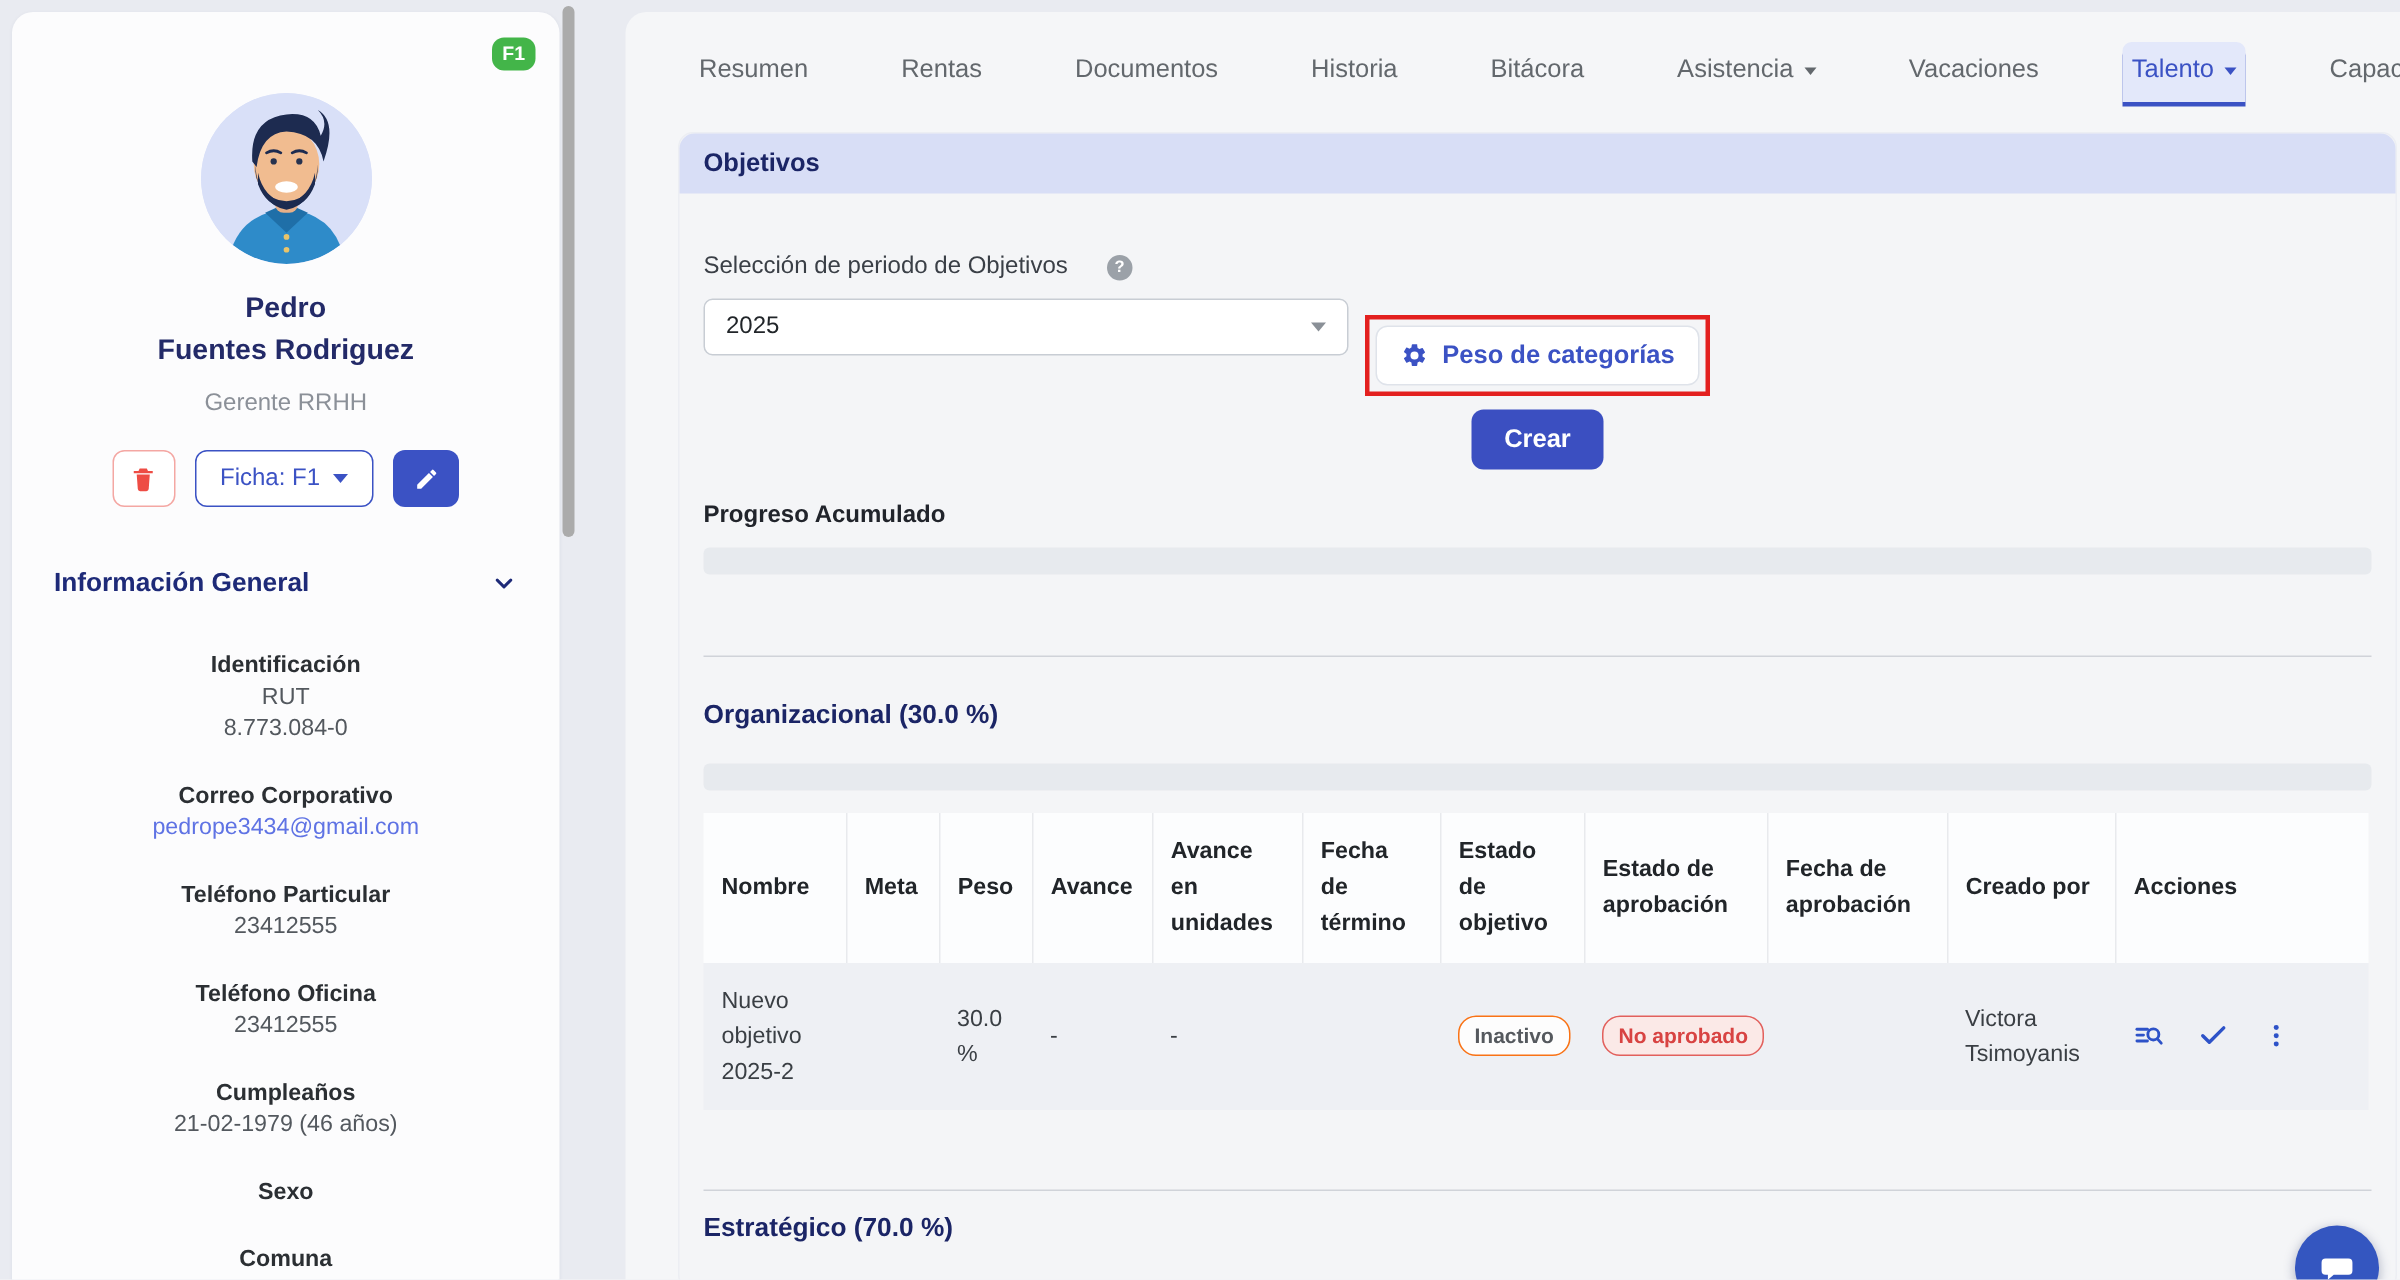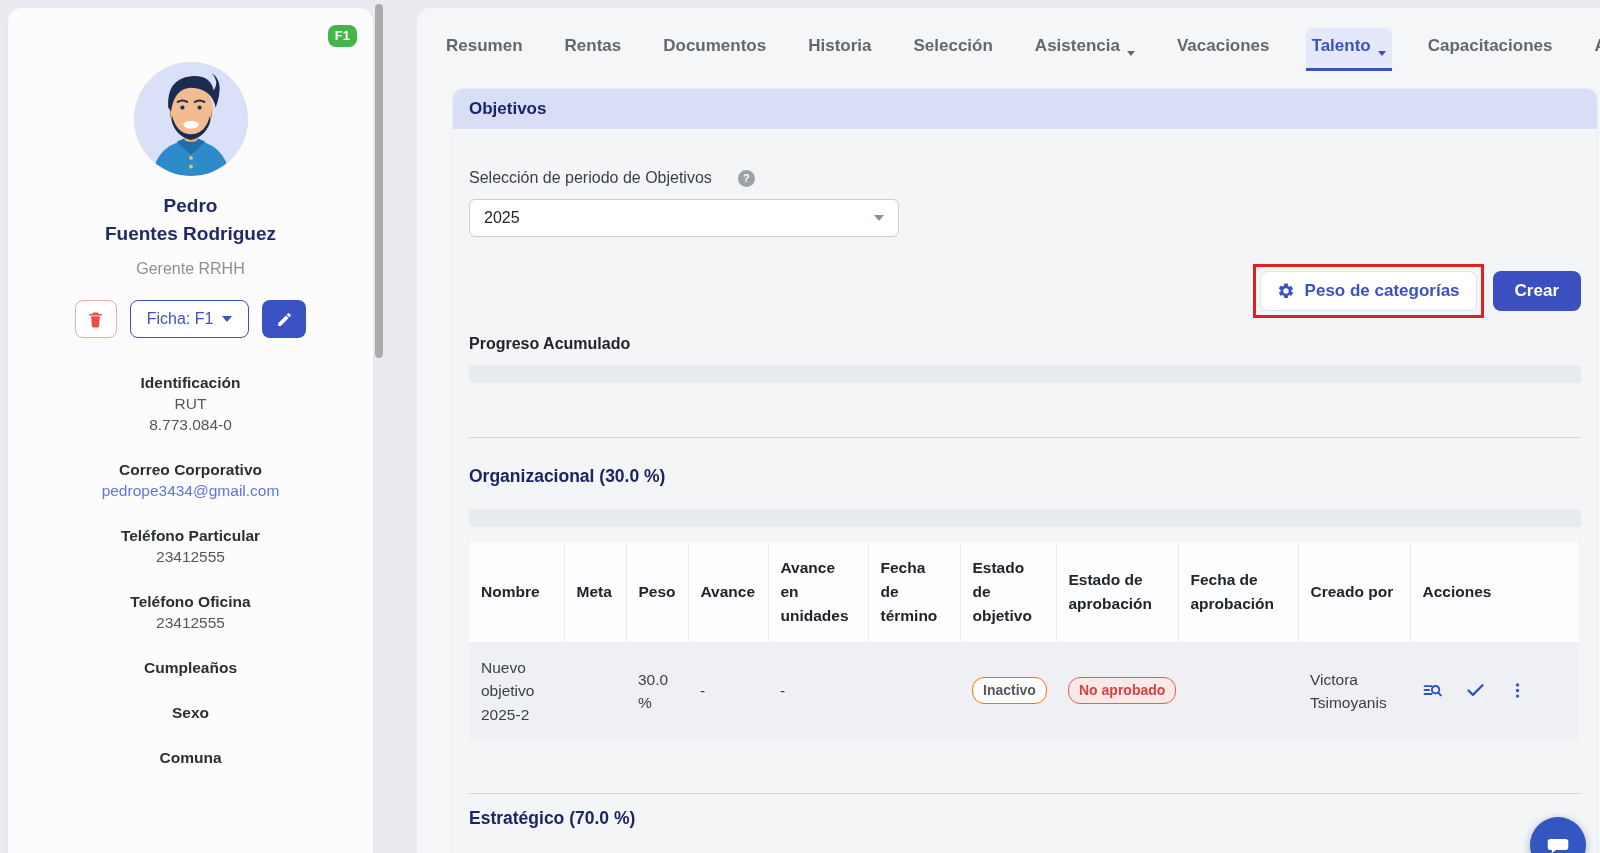--- a/index.html
+++ b/index.html
@@ -54,22 +54,22 @@
     position:absolute; left:375px; top:4px; width:8px; height:354px;
     background:#ababab; border-radius:4px;
   }
   
   .main {
     position:absolute; left:417px; top:8px; width:1183px; height:860px;
     background:#f5f6f8; border-radius:14px 0 0 14px;
   }
   .tabs { display:flex; align-items:flex-end; gap:30px; padding:20px 0 0 23px; height:60px; }
   .tab {
-    color:#63686d; font-size:17px; font-weight:700; padding:8px 6px 12px 6px;
-    display:flex; align-items:flex-end; gap:7px; cursor:pointer; white-space:nowrap;
+    color:#63686d; font-size:17px; font-weight:400; padding:8px 6px 12px 6px;
+    display:flex; align-items:center; gap:7px; cursor:pointer; white-space:nowrap;margin-left:20px;
   }
   .tab .caret-down { border-top-width:5px; border-left-width:4.5px; border-right-width:4.5px; margin-top:2px; }
   .tab.active {
     color:#3b52c4; background:#e3e8fa; border-radius:6px 6px 0 0;
     box-shadow:0 3px 0 0 #3b52c4;
   }
   
   .card {
     position:absolute; left:35px; top:80px; width:1146px;
     background:#f4f5f7; border:1px solid #eceef3; border-radius:10px;
@@ -83,21 +83,21 @@
   .help-icon {
     width:17px; height:17px; border-radius:50%; background:#9ba1a8; color:#fff;
     font-size:11px; font-weight:bold; display:inline-flex; align-items:center; justify-content:center; cursor:pointer;
   }
   .select-box {
     margin-top:12px; width:430px; height:38px; background:#fff;
     border:1px solid #c8cdd4; border-radius:6px; display:flex; align-items:center;
     justify-content:space-between; padding:0 14px; font-size:16px; color:#212529; cursor:pointer;
   }
   .select-box .caret-down { color:#8a9097; }
-  .actions-row { display:flex; justify-content:flex-end; align-items:center; gap:16px; margin-top:32px; height:44px; }
+  .actions-row { display:flex; justify-content:flex-end; align-items:center; gap:16px; margin-top:32px; height:44px;flex-direction:column; }
   .weights-wrap { position:relative; }
   .btn-weights {
     background:#fff; border:1px solid #dfe3ea; border-radius:8px; padding:9px 16px;
     color:#3b52c4; font-weight:bold; font-size:17px; display:flex; align-items:center; gap:10px; cursor:pointer;
   }
   .annotation-box {
     position:absolute; left:-7px; top:-7px; right:-7px; bottom:-7px;
     border:3px solid #e3201f; pointer-events:none;
   }
   .btn-create {
@@ -191,20 +191,28 @@
     </button>
     <button class="btn-edit">
       <span style="display:flex">
         <svg width="17" height="17" viewBox="0 0 24 24" fill="#ffffff">
           <path d="M3 17.25V21h3.75L17.8 9.94l-3.75-3.75L3 17.25zM20.7 7.04a1 1 0 0 0 0-1.41l-2.33-2.34a1 1 0 0 0-1.42 0l-1.83 1.83 3.75 3.75 1.83-1.83z"></path>
         </svg>
       </span>
     </button>
   </div>
 
+  <div class="info-header">
+    <span class="title">Información General</span>
+    <span style="display:flex">
+      <svg width="18" height="18" viewBox="0 0 24 24" fill="none" stroke="#1e2a78" stroke-width="2.6" stroke-linecap="round" stroke-linejoin="round">
+        <polyline points="6 9 12 15 18 9"></polyline>
+      </svg>
+    </span>
+  </div>
 
   <div class="info-fields">
     <div class="field">
       <div class="label">Identificación</div>
       <div class="value">RUT</div>
       <div class="value">8.773.084-0</div>
     </div>
     <div class="field">
       <div class="label">Correo Corporativo</div>
       <div class="value link">pedrope3434@gmail.com</div>
@@ -212,20 +220,21 @@
     <div class="field">
       <div class="label">Teléfono Particular</div>
       <div class="value">23412555</div>
     </div>
     <div class="field">
       <div class="label">Teléfono Oficina</div>
       <div class="value">23412555</div>
     </div>
     <div class="field">
       <div class="label">Cumpleaños</div>
+      <div class="value">21-02-1979 (46 años)</div>
     </div>
     <div class="field">
       <div class="label">Sexo</div>
     </div>
     <div class="field">
       <div class="label">Comuna</div>
     </div>
   </div>
 </aside>
 
@@ -240,21 +249,21 @@
     <div class="tab">
         <span>Rentas</span>
       </div>
     <div class="tab">
         <span>Documentos</span>
       </div>
     <div class="tab">
         <span>Historia</span>
       </div>
     <div class="tab">
-        <span>Selección</span>
+        <span>Bitácora</span>
       </div>
     <div class="tab">
         <span>Asistencia</span>
         <span class="caret-down"></span>
       </div>
     <div class="tab">
         <span>Vacaciones</span>
       </div>
     <div class="tab active">
         <span>Talento</span>

